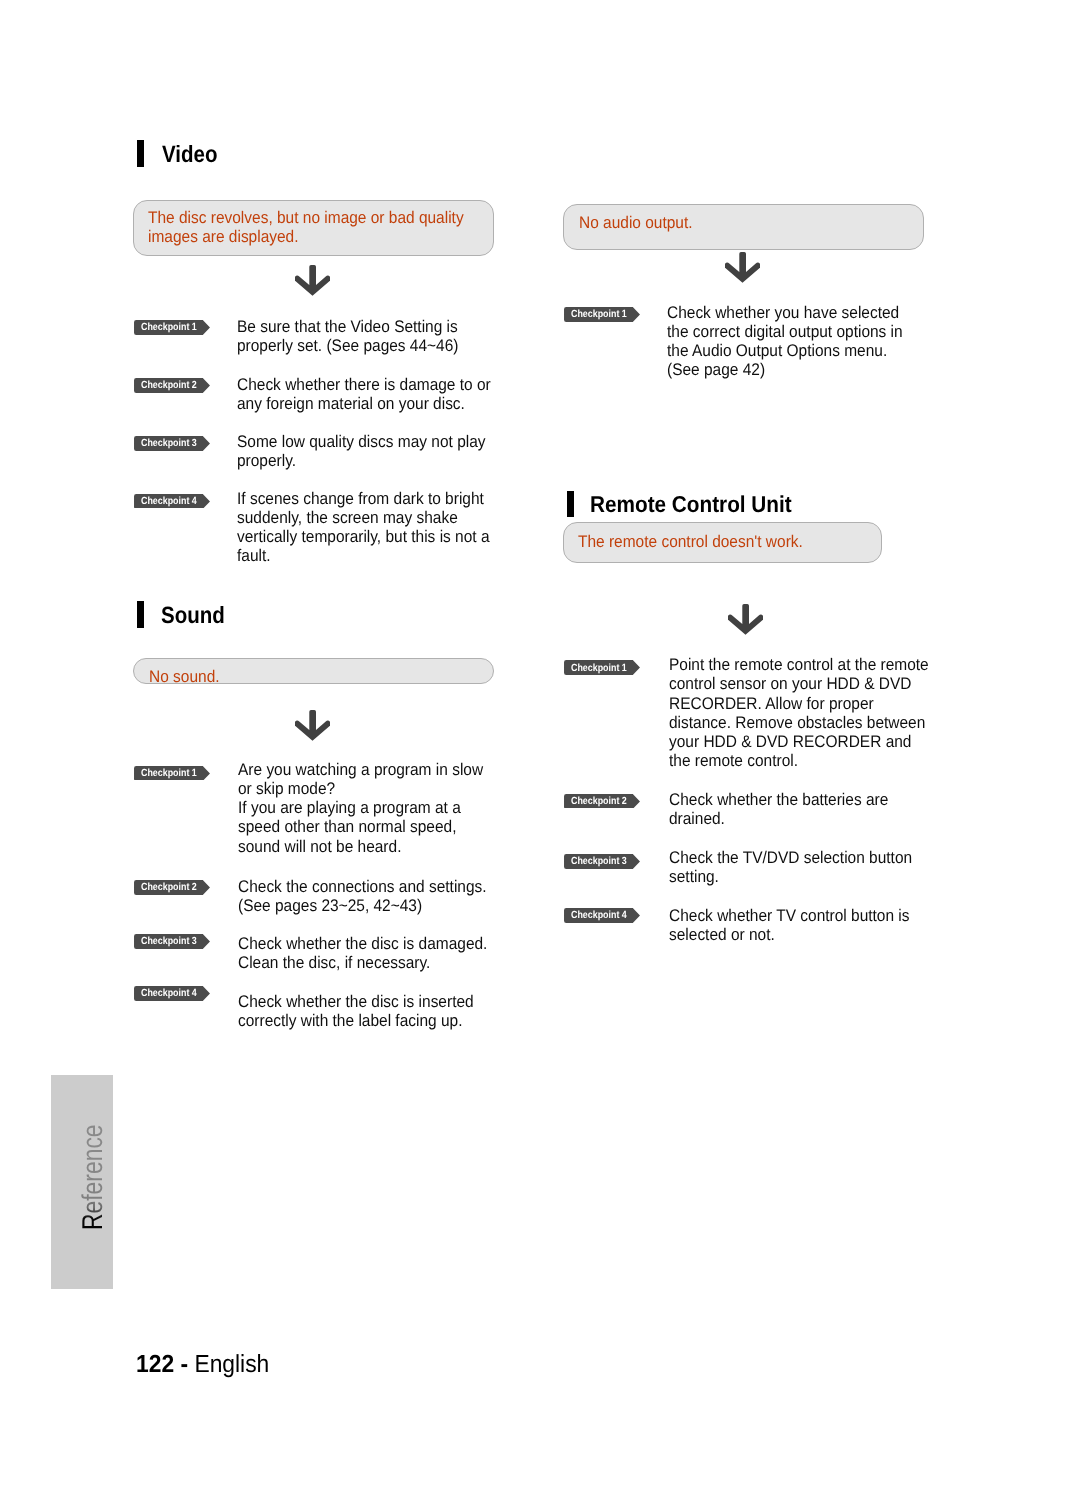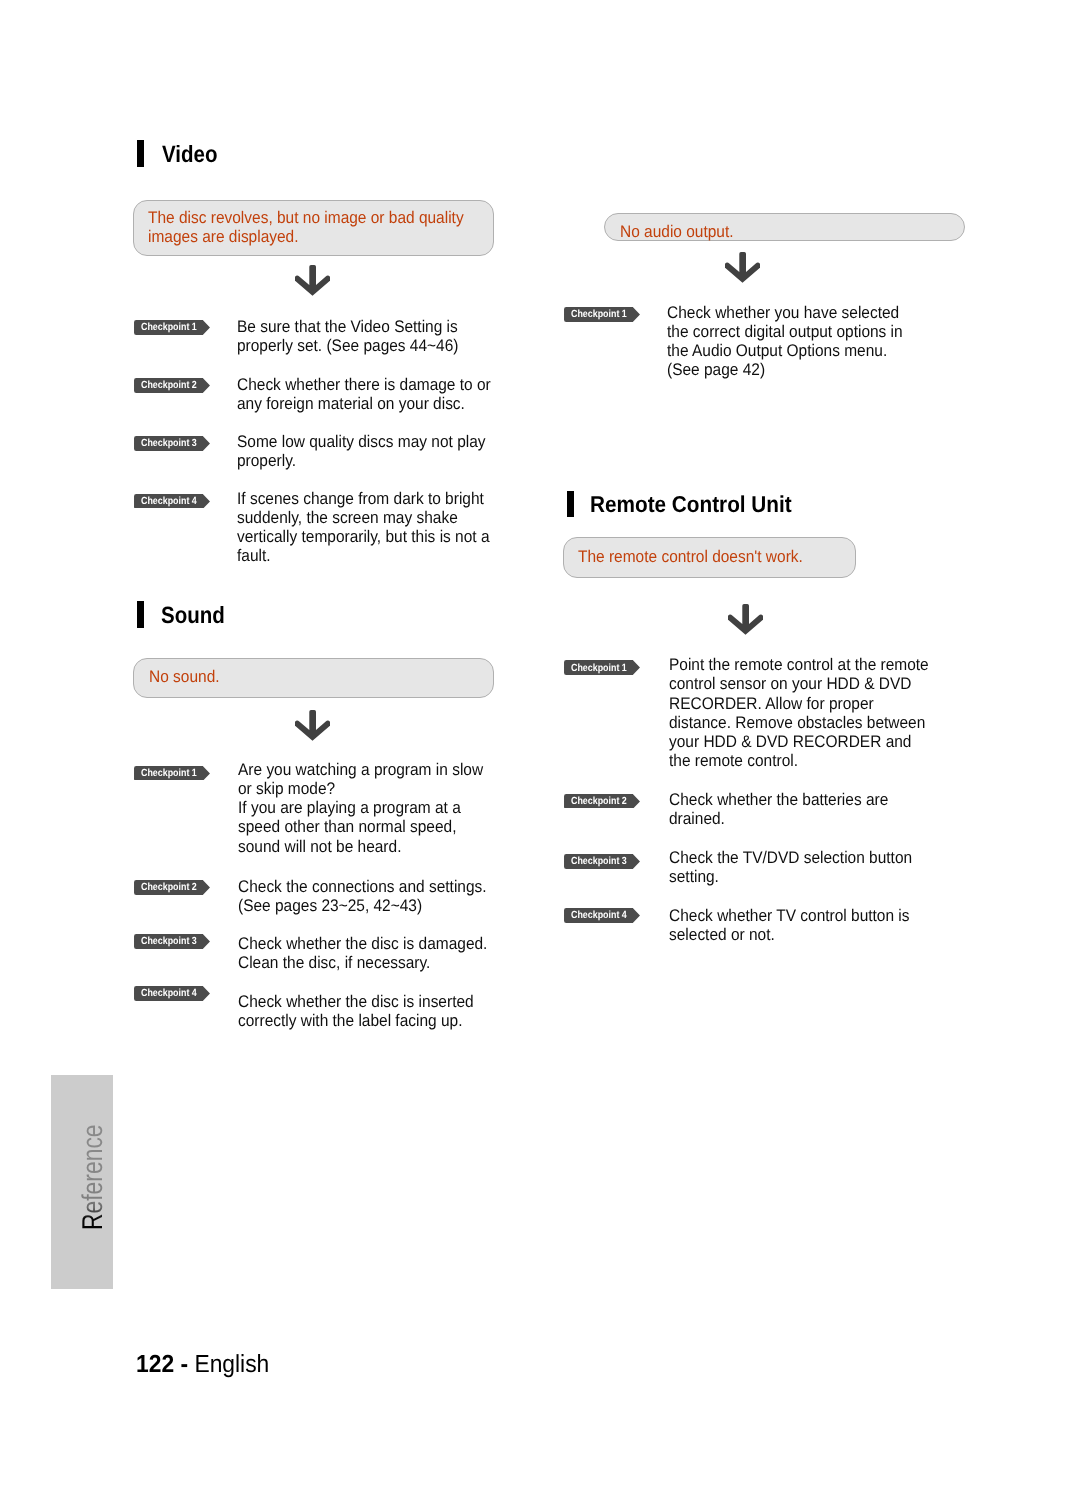--- a/index.html
+++ b/index.html
@@ -69,50 +69,50 @@
         <path d="M 14.30 1.80 A 1.70 1.70 0 0 1 16.00 0.10 L 19.30 0.10 A 1.70 1.70 0 0 1 21.00 1.80 L 21.00 20.10 L 30.75 11.52 A 3.00 3.00 0 0 1 34.65 16.08 L 17.50 30.70 L 0.35 16.08 A 3.00 3.00 0 0 1 4.25 11.52 L 14.30 20.10 Z" fill="#414141"></path>
       </g>
     </svg>
   </div>
 
   <div>
     <div class="sec-bar" style="left:136.5px;top:601px;width:7.6px;height:26.5px;"></div>
     <div class="sec-title" style="left:161.2px;top:603.7px;font-size:23.5px;line-height:23.5px;transform:scaleX(0.873);">Sound</div>
   </div>
 
-  <div class="symptom" style="left:133.2px;top:657.7px;width:360.6px;height:40px;">
+  <div class="symptom" style="left:133.2px;top:657.7px;width:360.6px;height:26px;">
     <span style="left:14.6px;top:9px;font-size:16.8px;line-height:18.6px;">No sound.</span>
   </div>
 
   <div class="arrow" style="left:294.9px;top:709.9px;width:35.5px;height:31px;">
     <svg width="35.5" height="31.0" viewBox="0 0 35.5 31.0">
       <g>
         <path d="M 14.30 1.80 A 1.70 1.70 0 0 1 16.00 0.10 L 19.30 0.10 A 1.70 1.70 0 0 1 21.00 1.80 L 21.00 20.10 L 30.75 11.52 A 3.00 3.00 0 0 1 34.65 16.08 L 17.50 30.70 L 0.35 16.08 A 3.00 3.00 0 0 1 4.25 11.52 L 14.30 20.10 Z" fill="#414141"></path>
       </g>
     </svg>
   </div>
 
-  <div class="symptom" style="left:563.2px;top:213px;width:360.6px;height:28px;margin-left:41px;">
+  <div class="symptom" style="left:563.2px;top:204px;width:360.6px;height:46px;">
     <span style="left:14.6px;top:9.1px;font-size:16.8px;line-height:18.6px;">No audio output.</span>
   </div>
 
   <div class="arrow" style="left:724.7px;top:252.1px;width:35.5px;height:31px;">
     <svg width="35.5" height="31.0" viewBox="0 0 35.5 31.0">
       <g>
         <path d="M 14.30 1.80 A 1.70 1.70 0 0 1 16.00 0.10 L 19.30 0.10 A 1.70 1.70 0 0 1 21.00 1.80 L 21.00 20.10 L 30.75 11.52 A 3.00 3.00 0 0 1 34.65 16.08 L 17.50 30.70 L 0.35 16.08 A 3.00 3.00 0 0 1 4.25 11.52 L 14.30 20.10 Z" fill="#414141"></path>
       </g>
     </svg>
   </div>
 
   <div>
     <div class="sec-bar" style="left:566.5px;top:491px;width:7.6px;height:25.5px;"></div>
     <div class="sec-title" style="left:589.7px;top:493.3px;font-size:23px;line-height:23px;transform:scaleX(0.902);">Remote Control Unit</div>
   </div>
 
-  <div class="symptom" style="left:563.1px;top:537px;width:293px;height:41.1px;">
+  <div class="symptom" style="left:563.1px;top:522px;width:319px;height:41.1px;">
     <span style="left:13.6px;top:9.8px;font-size:16.8px;line-height:18.6px;">The remote control doesn't work.</span>
   </div>
 
   <div class="arrow" style="left:727.7px;top:603.6px;width:35.5px;height:31px;">
     <svg width="35.5" height="31.0" viewBox="0 0 35.5 31.0">
       <g>
         <path d="M 14.30 1.80 A 1.70 1.70 0 0 1 16.00 0.10 L 19.30 0.10 A 1.70 1.70 0 0 1 21.00 1.80 L 21.00 20.10 L 30.75 11.52 A 3.00 3.00 0 0 1 34.65 16.08 L 17.50 30.70 L 0.35 16.08 A 3.00 3.00 0 0 1 4.25 11.52 L 14.30 20.10 Z" fill="#414141"></path>
       </g>
     </svg>
   </div>

